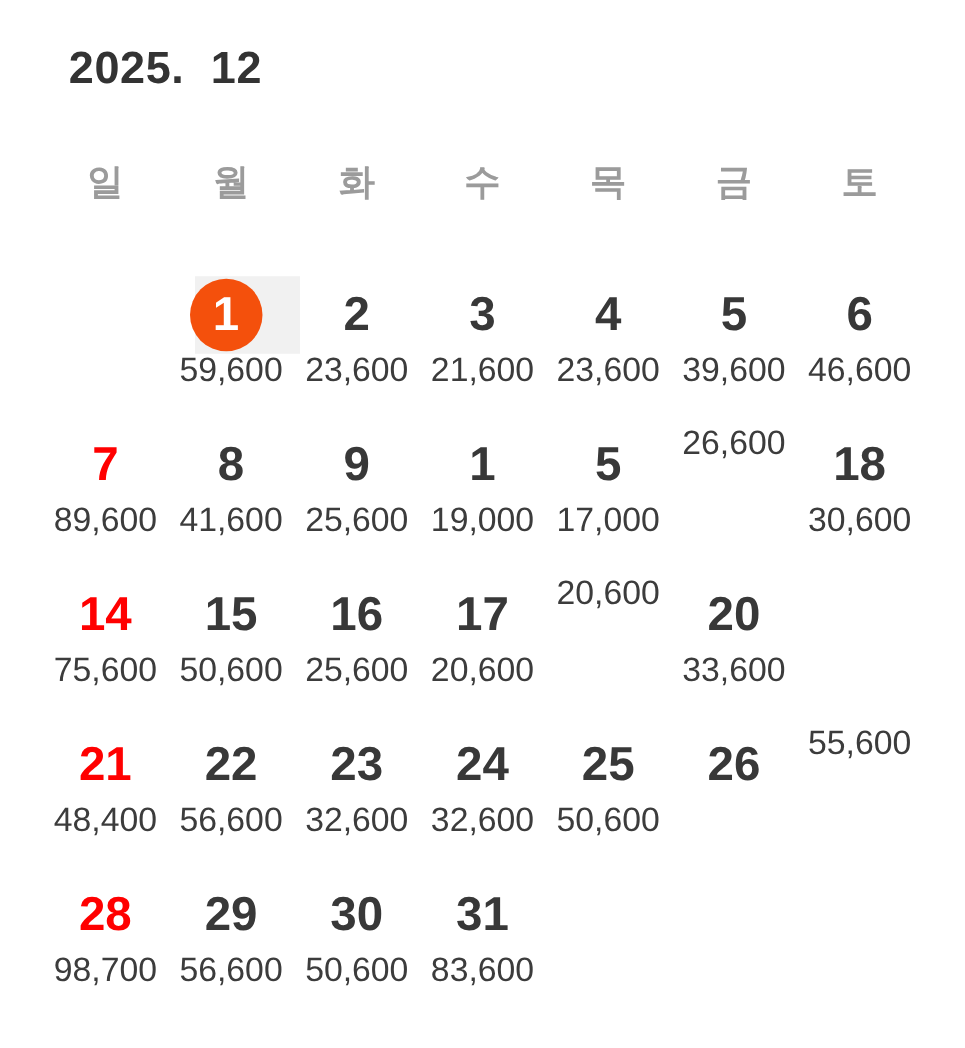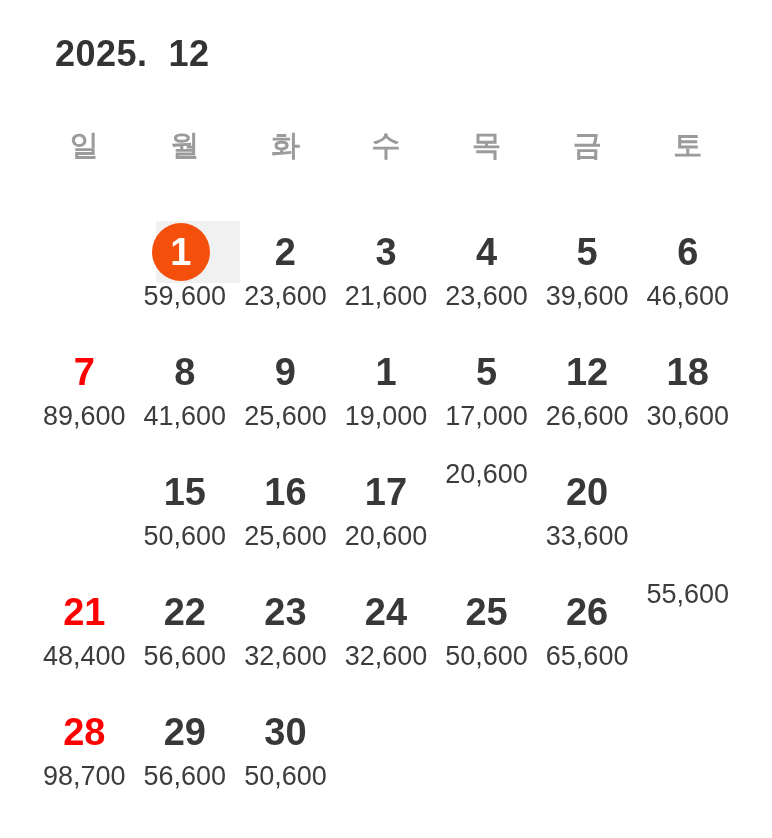--- a/index.html
+++ b/index.html
@@ -184,34 +184,35 @@
           </div>
           <div class="day-price">19,000</div>
         </div>
         <div class="day-cell">
           <div class="day-box">
             <span class="day-num">5</span>
           </div>
           <div class="day-price">17,000</div>
         </div>
         <div class="day-cell">
-          <div class="day-box">
-            <span class="day-num">12</span>
-          </div>
           <div class="day-price">26,600</div>
         </div>
         <div class="day-cell">
           <div class="day-box">
             <span class="day-num">18</span>
           </div>
           <div class="day-price">30,600</div>
         </div>
       </div>
       <div class="week-row">
         <div class="day-cell">
+          <div class="day-box">
+            <span class="day-num sunday">14</span>
+          </div>
+          <div class="day-price">75,600</div>
         </div>
         <div class="day-cell">
           <div class="day-box">
             <span class="day-num">15</span>
           </div>
           <div class="day-price">50,600</div>
         </div>
         <div class="day-cell">
           <div class="day-box">
             <span class="day-num">16</span>
@@ -262,21 +263,20 @@
         <div class="day-cell">
           <div class="day-box">
             <span class="day-num">25</span>
           </div>
           <div class="day-price">50,600</div>
         </div>
         <div class="day-cell">
           <div class="day-box">
             <span class="day-num">26</span>
           </div>
-          <div class="day-price">65,600</div>
         </div>
         <div class="day-cell">
           <div class="day-price">55,600</div>
         </div>
       </div>
       <div class="week-row">
         <div class="day-cell">
           <div class="day-box">
             <span class="day-num sunday">28</span>
           </div>
@@ -288,19 +288,23 @@
           </div>
           <div class="day-price">56,600</div>
         </div>
         <div class="day-cell">
           <div class="day-box">
             <span class="day-num">30</span>
           </div>
           <div class="day-price">50,600</div>
         </div>
         <div class="day-cell">
+          <div class="day-box">
+            <span class="day-num">31</span>
+          </div>
+          <div class="day-price">83,600</div>
         </div>
         <div class="day-cell"></div>
         <div class="day-cell"></div>
         <div class="day-cell"></div>
       </div>
     </div>
 </div>
 
 </body></html>

